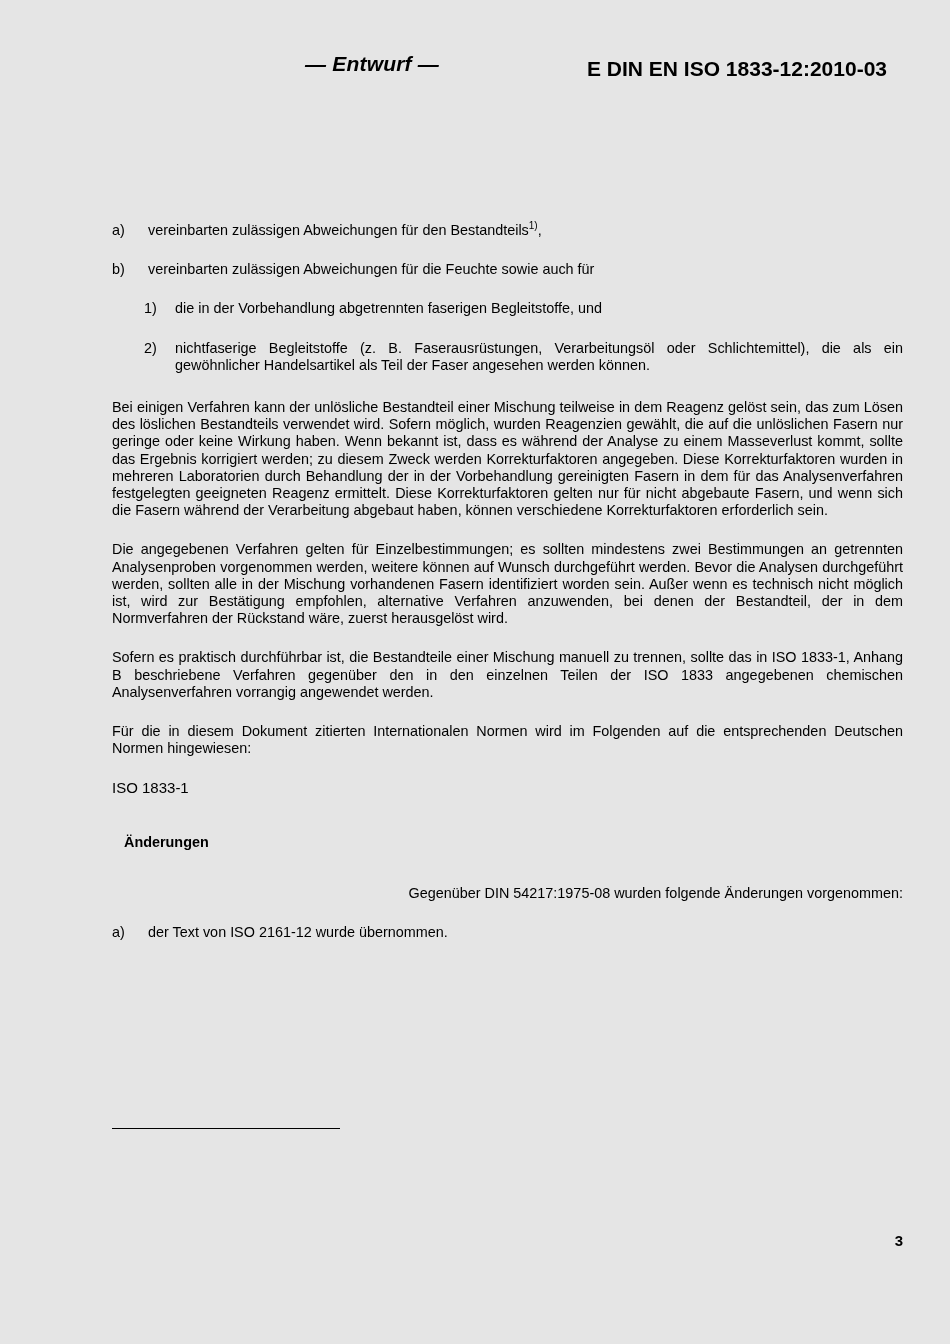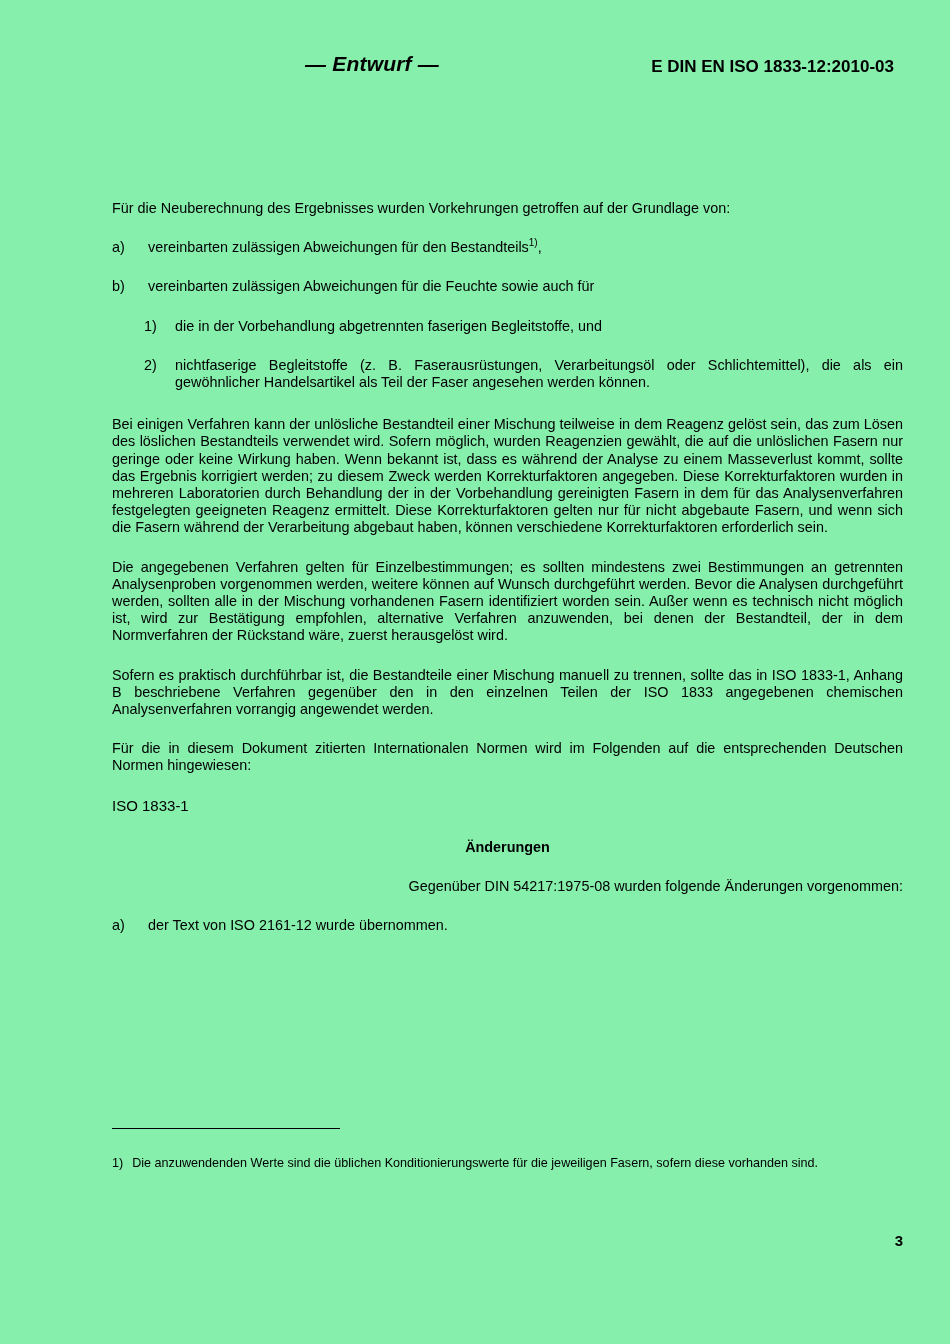--- a/index.html
+++ b/index.html
@@ -8,21 +8,21 @@
     background: #ffffff;
   }
   body {
     font-family: "Liberation Sans", sans-serif;
     color: #000000;
   }
   .page {
     position: relative;
     width: 950px;
     height: 1344px;
-    background: #86efac;
+    background: #e5e5e5;
     overflow: hidden;
   }
 
   
   .header {
     position: absolute;
     left: 112px;
     top: 52px;
     width: 791px;
     height: 28px;
@@ -34,23 +34,23 @@
     width: 520px;
     text-align: center;
     font-size: 21px;
     font-weight: bold;
     font-style: italic;
     letter-spacing: 0.2px;
     white-space: nowrap;
   }
   .header-ref {
     position: absolute;
-    right: 9px;
+    right: 16px;
     top: 5px;
-    font-size: 17px;
+    font-size: 21px;
     font-weight: bold;
     white-space: nowrap;
   }
 
   
   .content {
     position: absolute;
     left: 112px;
     top: 200px;
     width: 791px;
@@ -96,25 +96,24 @@
   
   .def-row {
     display: flex;
     font-size: 15px;
     line-height: 17.2px;
   }
   .def-row .def-term { flex: 0 0 128px; }
   .def-row .def-desc { flex: 1 1 auto; }
 
   h2.sub-heading {
-    margin: 0;
+    margin: 12px;
     font-size: 14.4px;
     line-height: 17.2px;
     font-weight: bold;
-    text-align: center;
   }
 
   
   .footnote-area {
     position: absolute;
     left: 112px;
     top: 1128px;
     width: 791px;
   }
   .footnote-rule {
@@ -147,21 +146,20 @@
 
 <div class="page">
 
   <div class="header">
     <div class="header-draft">— Entwurf —</div>
     <div class="header-ref">E DIN EN ISO 1833-12:2010-03</div>
   </div>
 
   <div class="content">
 
-    <p class="para">Für die Neuberechnung des Ergebnisses wurden Vorkehrungen getroffen auf der Grundlage von:</p>
 
     <div class="gap-md"></div>
 
     <div class="list-row lvl1">
       <span class="marker">a)</span>
       <span class="list-text"><span>vereinbarten zulässigen Abweichungen für den Bestandteils</span><sup class="fn">1)</sup><span>,</span></span>
     </div>
 
     <div class="gap-md"></div>
 
@@ -218,18 +216,17 @@
 
     <div class="list-row lvl1">
       <span class="marker">a)</span>
       <span class="list-text">der Text von ISO 2161-12 wurde übernommen.</span>
     </div>
 
   </div>
 
   <div class="footnote-area">
     <div class="footnote-rule"></div>
-    <p class="footnote-text"><span class="fn-num">1)</span><span>Die anzuwendenden Werte sind die üblichen Konditionierungswerte für die jeweiligen Fasern, sofern diese vorhanden sind.</span></p>
   </div>
 
   <div class="page-number">3</div>
 
 </div>
 
 </body></html>

